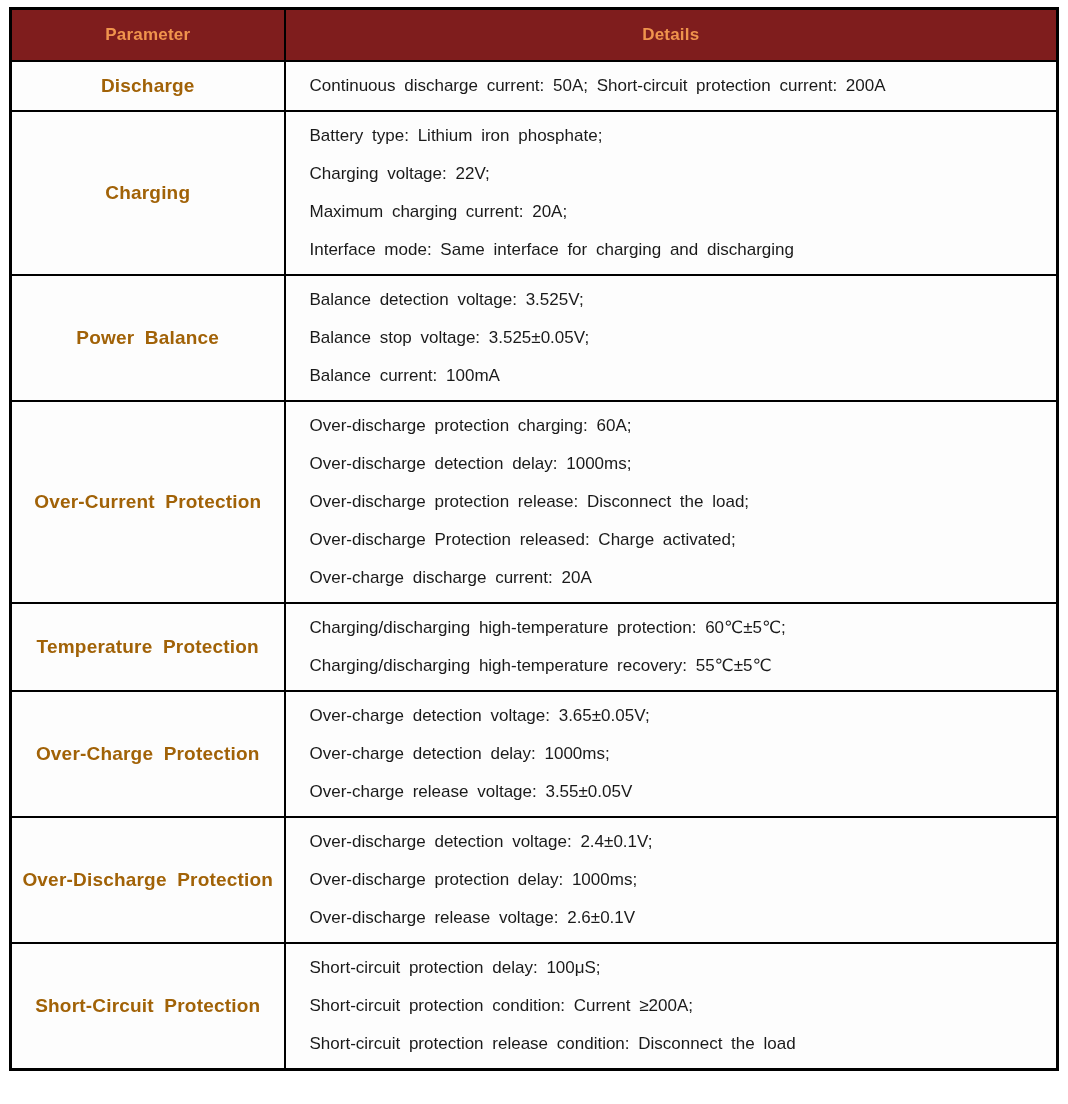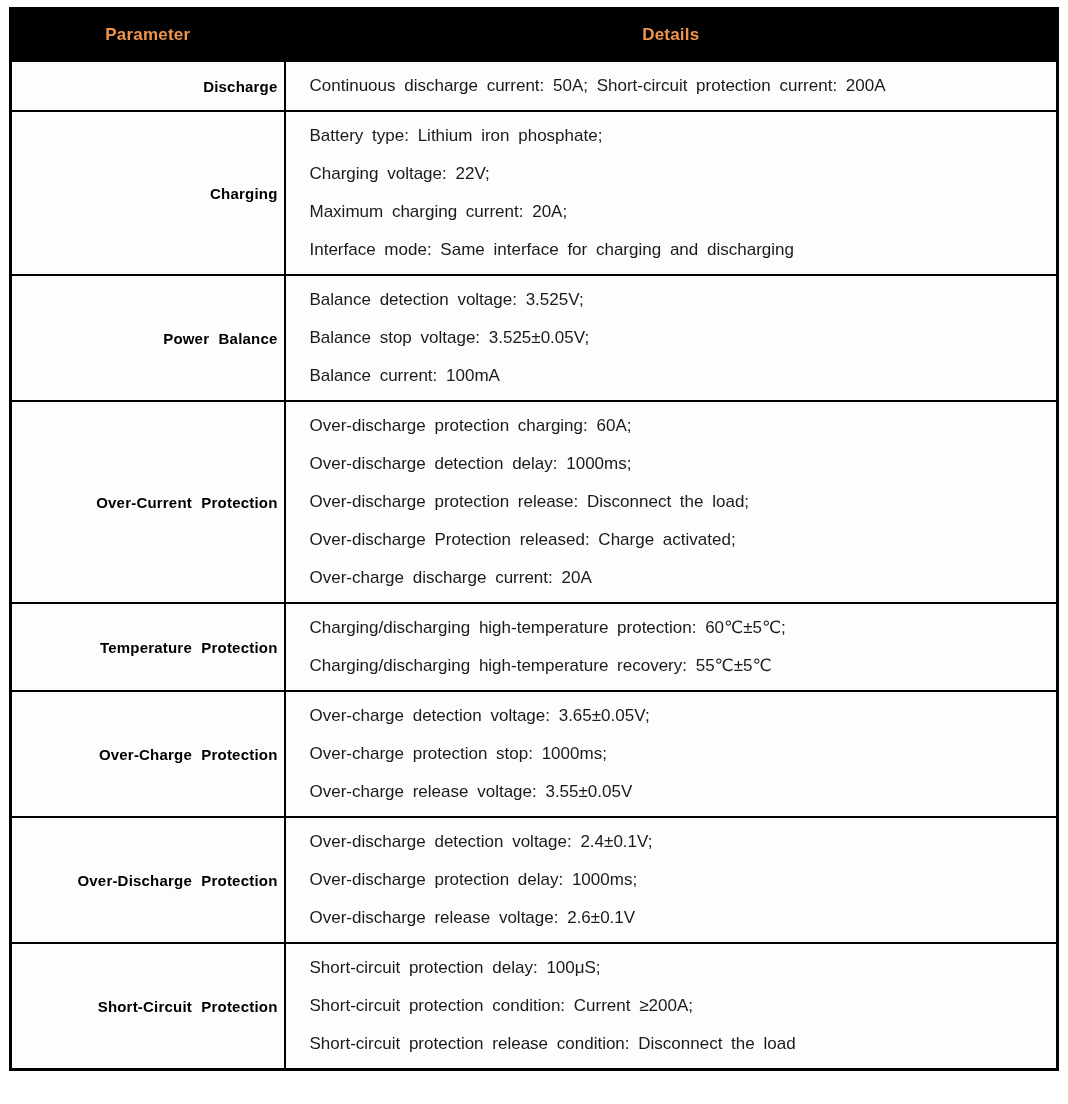--- a/index.html
+++ b/index.html
@@ -29,27 +29,27 @@
   }
   col.param-col { width: 274px; }
   th.header-cell {
     height: 48px;
     color: #F0944D;
     font-weight: bold;
     font-size: 17px;
     text-align: center;
     letter-spacing: 0.2px;
     word-spacing: 4px;
-    background: #000000;
+    background: #7f1d1d;
   }
   td.param-cell {
-    text-align: right;
-    color: #000000;
+    text-align: center;
+    color: #a16207;
     font-weight: bold;
-    font-size: 15px;
+    font-size: 19px;
     word-spacing: 5px;
     letter-spacing: 0.2px;
     padding: 4px 6px;
   }
   td.details-cell {
     padding: 5px 14px 5px 24px;
     color: #1a1a1a;
     font-size: 17px;
     word-spacing: 4px;
   }
@@ -111,21 +111,21 @@
           <td class="param-cell">Temperature Protection</td>
           <td class="details-cell">
             <div class="detail-line">Charging/discharging high-temperature protection: 60℃±5℃;</div>
             <div class="detail-line">Charging/discharging high-temperature recovery: 55℃±5℃</div>
           </td>
         </tr>
         <tr>
           <td class="param-cell">Over-Charge Protection</td>
           <td class="details-cell">
             <div class="detail-line">Over-charge detection voltage: 3.65±0.05V;</div>
-            <div class="detail-line">Over-charge protection stop: 1000ms;</div>
+            <div class="detail-line">Over-charge detection delay: 1000ms;</div>
             <div class="detail-line">Over-charge release voltage: 3.55±0.05V</div>
           </td>
         </tr>
         <tr>
           <td class="param-cell">Over-Discharge Protection</td>
           <td class="details-cell">
             <div class="detail-line">Over-discharge detection voltage: 2.4±0.1V;</div>
             <div class="detail-line">Over-discharge protection delay: 1000ms;</div>
             <div class="detail-line">Over-discharge release voltage: 2.6±0.1V</div>
           </td>

